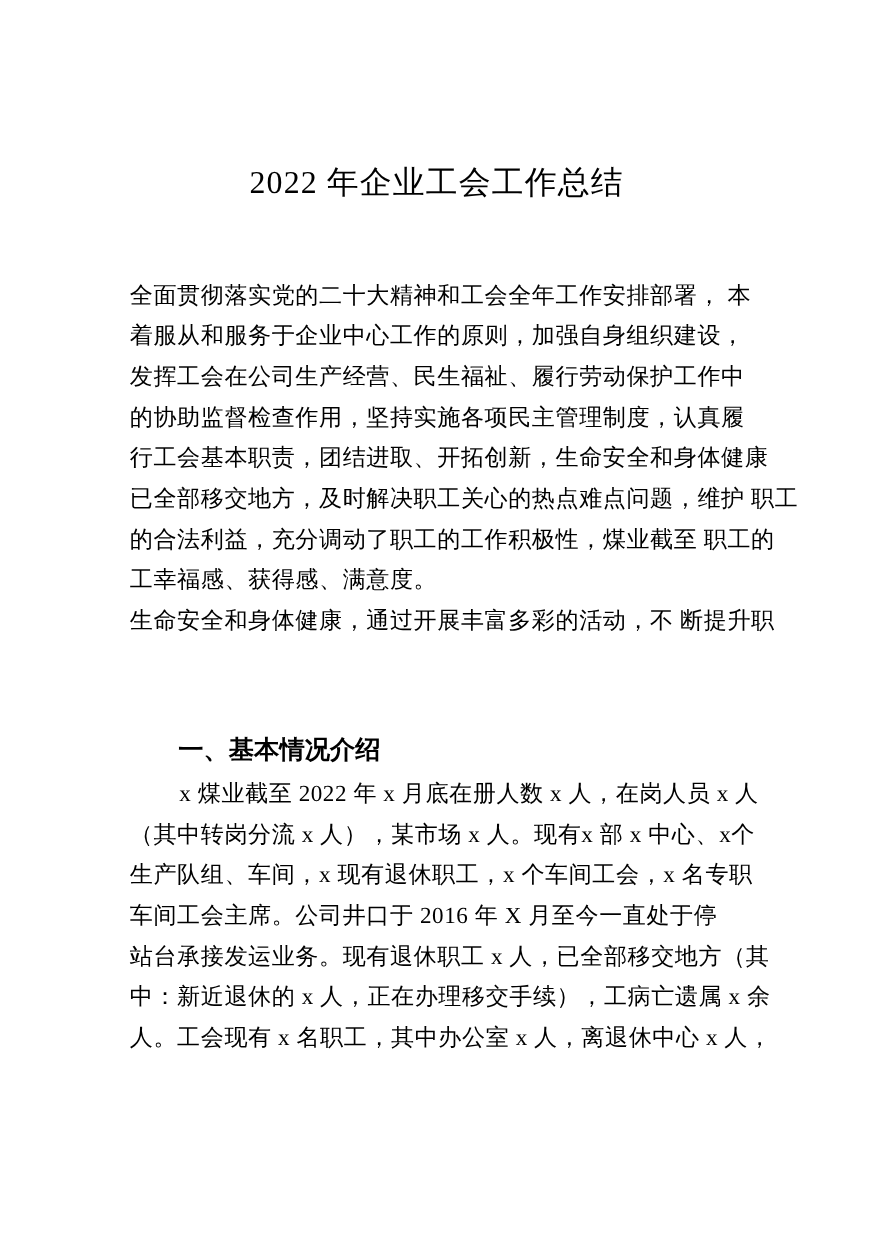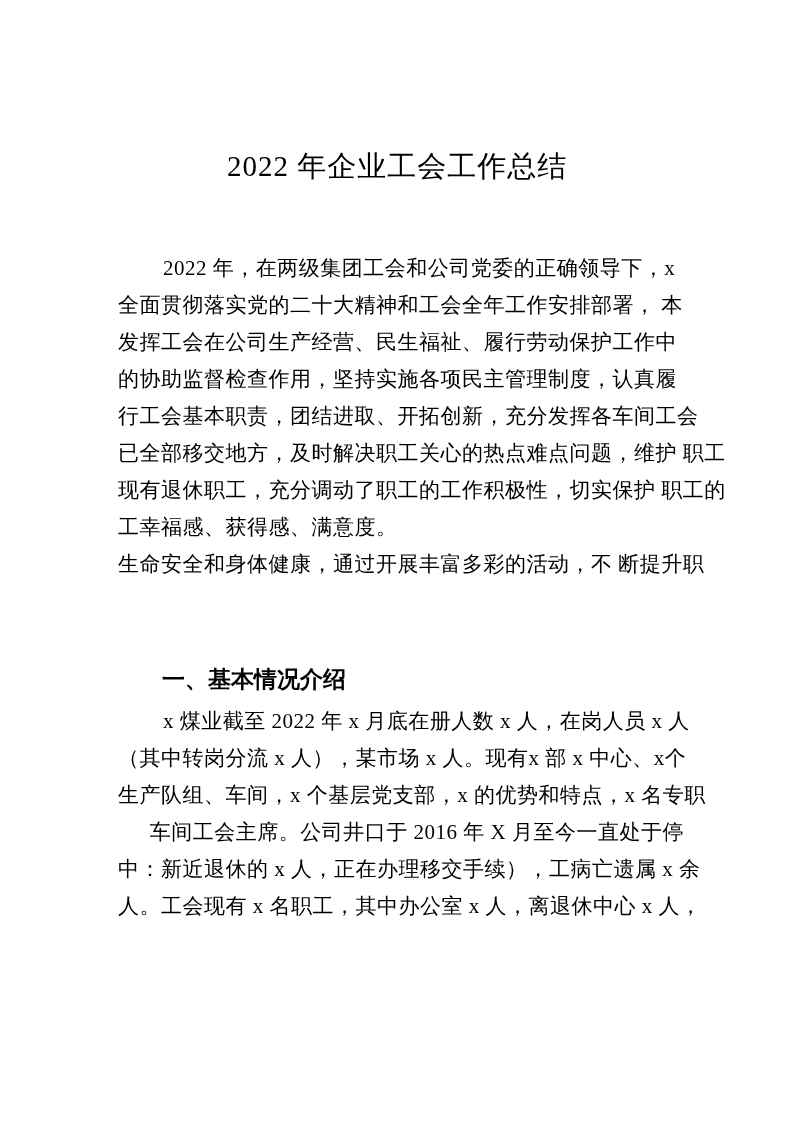--- a/index.html
+++ b/index.html
@@ -38,58 +38,59 @@
     height: 37px;
     line-height: 37px;
     font-size: 21px;
     white-space: nowrap;
     letter-spacing: 0.5px;
   }
   .para .line.indent {
     padding-left: 45px;
   }
   .para1 { top: 250px; }
-  .para2 { top: 703px; text-align: right; }
+  .para2 { top: 703px; }
   .heading {
     position: absolute;
     top: 663px;
     left: 118px;
     width: 566px;
     margin: 0;
     padding-left: 44px;
     font-size: 23px;
     font-weight: bold;
     line-height: 37px;
-    font-family: Liberation Mono, monospace;
+    font-family: Liberation Serif, serif;
     white-space: nowrap;
   }
 </style>
 </head>
 <body>
 
 <div class="page">
 
   <h1 class="title">2022 年企业工会工作总结</h1>
 
   <div class="para para1">
-    <div class="line indent">2022 年，在两级集团工会和公司党委的正确领导下，x</div>
     <div class="line">全面贯彻落实党的二十大精神和工会全年工作安排部署， 本</div>
+    <div class="line">着服从和服务于企业中心工作的原则，加强自身组织建设，</div>
     <div class="line">发挥工会在公司生产经营、民生福祉、履行劳动保护工作中</div>
     <div class="line">的协助监督检查作用，坚持实施各项民主管理制度，认真履</div>
-    <div class="line">行工会基本职责，团结进取、开拓创新，充分发挥各车间工会</div>
+    <div class="line">行工会基本职责，团结进取、开拓创新，生命安全和身体健康</div>
     <div class="line">已全部移交地方，及时解决职工关心的热点难点问题，维护 职工</div>
-    <div class="line">现有退休职工，充分调动了职工的工作积极性，切实保护 职工的</div>
+    <div class="line">的合法利益，充分调动了职工的工作积极性，煤业截至 职工的</div>
     <div class="line">工幸福感、获得感、满意度。</div>
     <div class="line">生命安全和身体健康，通过开展丰富多彩的活动，不 断提升职</div>
   </div>
 
   <h2 class="heading">一、基本情况介绍</h2>
 
   <div class="para para2">
     <div class="line indent">x 煤业截至 2022 年 x 月底在册人数 x 人，在岗人员 x 人</div>
     <div class="line">（其中转岗分流 x 人），某市场 x 人。现有x 部 x 中心、x个</div>
-    <div class="line">生产队组、车间，x 个基层党支部，x 的优势和特点，x 名专职</div>
+    <div class="line">生产队组、车间，x 现有退休职工，x 个车间工会，x 名专职</div>
     <div class="line">车间工会主席。公司井口于 2016 年 X 月至今一直处于停</div>
+    <div class="line">站台承接发运业务。现有退休职工 x 人，已全部移交地方（其</div>
     <div class="line">中：新近退休的 x 人，正在办理移交手续），工病亡遗属 x 余</div>
     <div class="line">人。工会现有 x 名职工，其中办公室 x 人，离退休中心 x 人，</div>
   </div>
 
 </div>
 
 </body></html>

